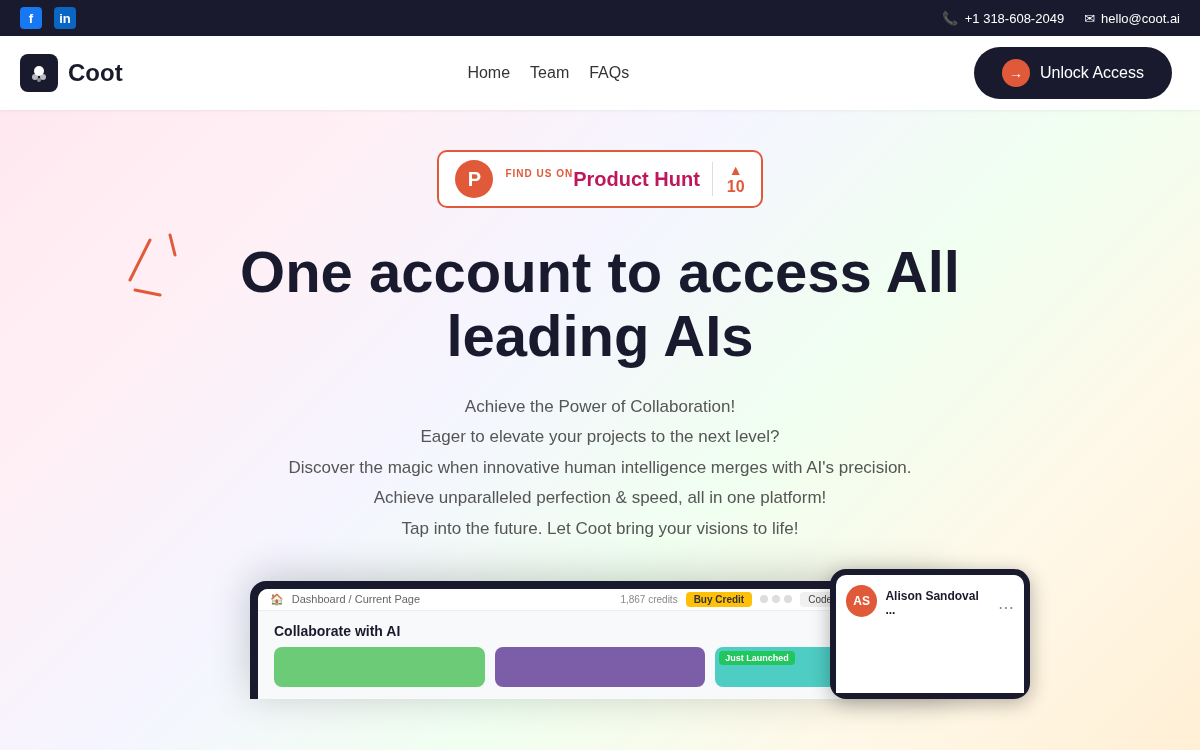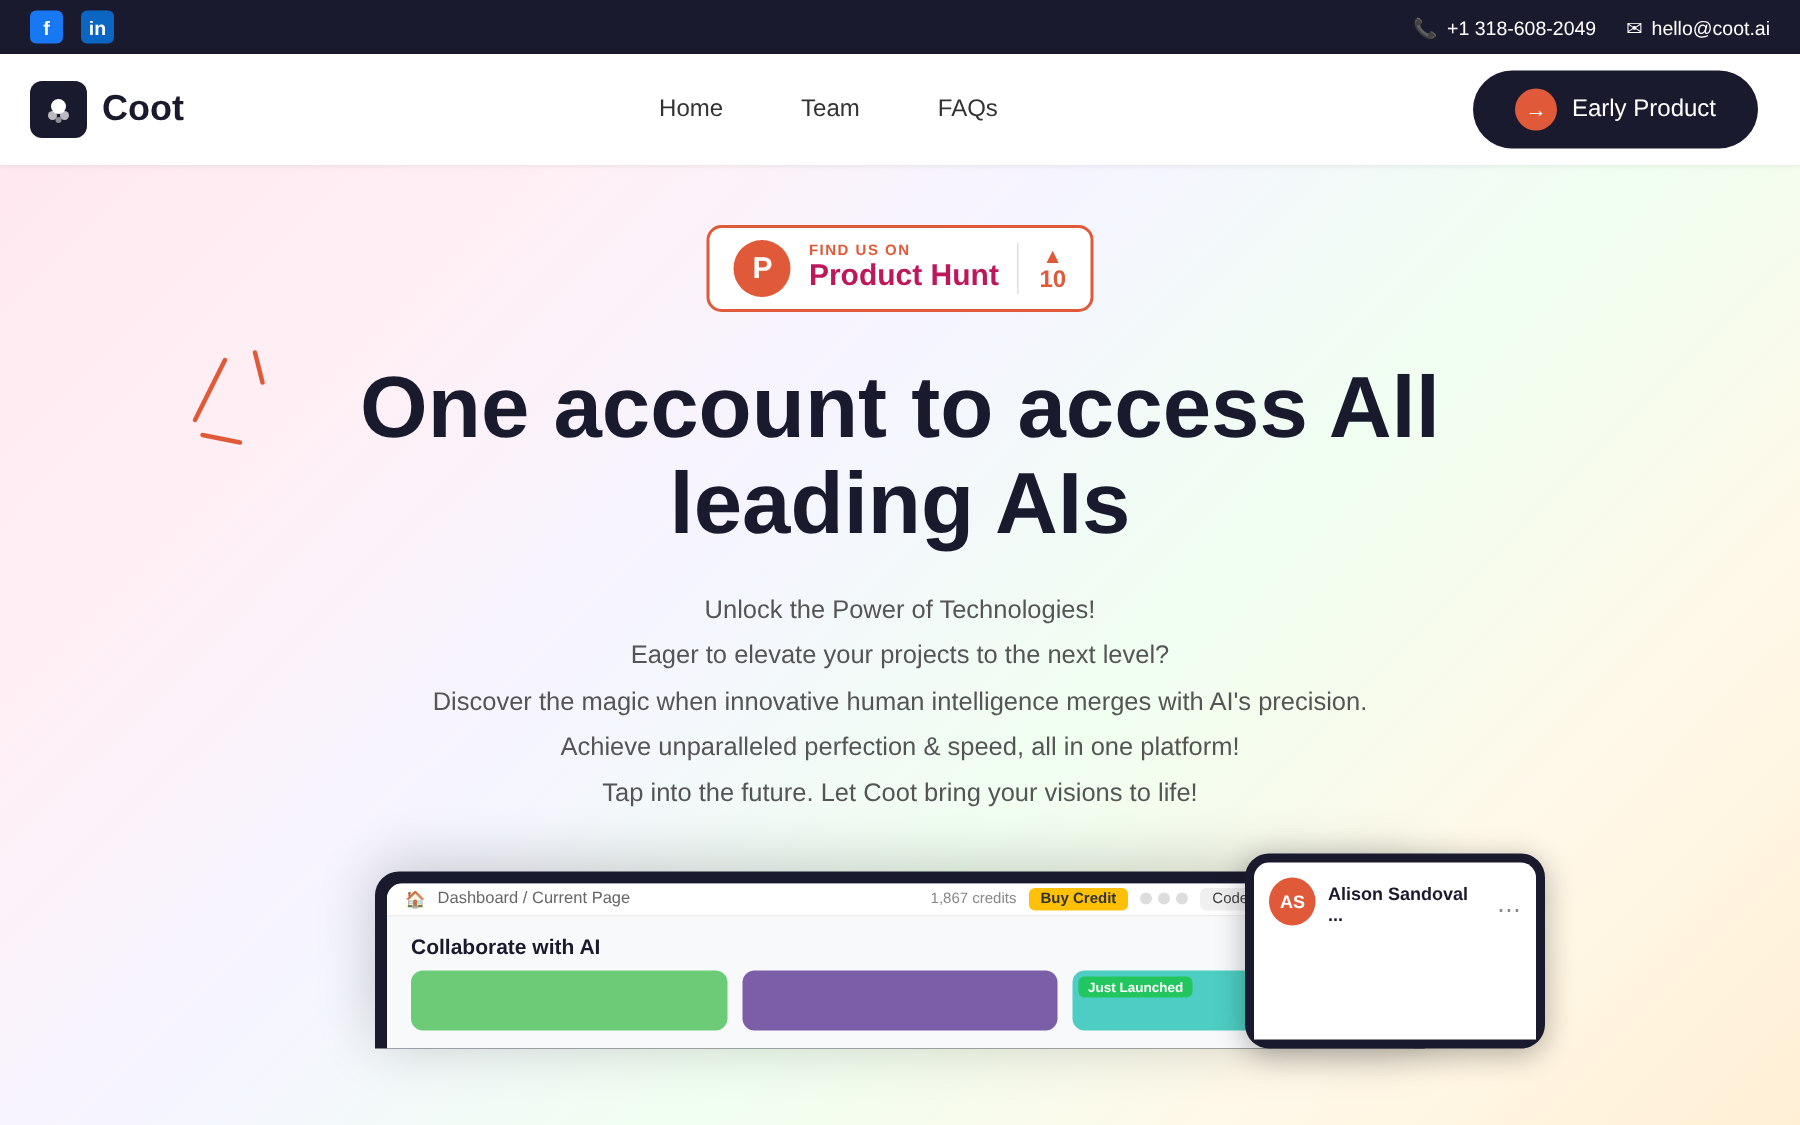--- a/index.html
+++ b/index.html
@@ -45,21 +45,21 @@
       font-size: 24px; font-weight: 700; color: #1a1a2e;
       text-decoration: none;
     }
     .logo-icon {
       width: 38px; height: 38px;
       background: #1a1a2e;
       border-radius: 8px;
       display: flex; align-items: center; justify-content: center;
       color: #fff; font-size: 18px;
     }
-    .nav-links { display: flex; gap: 52px; align-items: center; }
+    .nav-links { display: flex; gap: 20px; align-items: center; }
     .nav-links a { text-decoration: none; color: #333; font-size: 16px; font-weight: 500; }
     .early-access-btn {
       background: #1a1a2e;
       color: #fff;
       border: none;
       border-radius: 50px;
       padding: 12px 28px;
       font-size: 16px;
       font-weight: 500;
       cursor: pointer;
@@ -104,21 +104,21 @@
       margin-bottom: 32px;
       cursor: pointer;
     }
     .ph-logo {
       width: 38px; height: 38px;
       background: #e05a3a;
       border-radius: 50%;
       display: flex; align-items: center; justify-content: center;
       color: #fff; font-size: 20px; font-weight: 700;
     }
-    .ph-text { display: flex; flex-direction: column; }
+    .ph-text { display: flex; flex-direction: row; }
     .ph-find { font-size: 10px; font-weight: 600; color: #e05a3a; letter-spacing: 1px; text-transform: uppercase; }
     .ph-name { font-size: 20px; font-weight: 700; color: #be185d; }
     .ph-votes {
       display: flex; flex-direction: column; align-items: center;
       border-left: 1px solid #ddd;
       padding-left: 14px;
       color: #e05a3a;
     }
     .ph-arrow { font-size: 14px; }
     .ph-count { font-size: 16px; font-weight: 700; }
@@ -281,21 +281,21 @@
   </a>
 
   <div class="nav-links">
     <a href="#">Home</a>
     <a href="#">Team</a>
     <a href="#">FAQs</a>
   </div>
 
   <button class="early-access-btn">
     <span class="arrow">→</span>
-    <span>Early Product</span>
+    <span>Unlock Access</span>
   </button>
 </nav>
 
 <div class="hero">
 
   <div class="deco-lines">
     <svg width="80" height="80" viewBox="0 0 80 80" fill="none">
       <line x1="30" y1="10" x2="10" y2="50" stroke="#e05a3a" stroke-width="3" stroke-linecap="round"></line>
       <line x1="50" y1="5" x2="55" y2="25" stroke="#e05a3a" stroke-width="3" stroke-linecap="round"></line>
       <line x1="15" y1="60" x2="40" y2="65" stroke="#e05a3a" stroke-width="3" stroke-linecap="round"></line>
@@ -310,21 +310,21 @@
     </div>
     <div class="ph-votes">
       <span class="ph-arrow">▲</span>
       <span class="ph-count">10</span>
     </div>
   </div>
 
   <h1 class="hero-title">One account to access All leading AIs</h1>
 
   <div class="hero-subtitle">
-    <div>Unlock the Power of Technologies!</div>
+    <div>Achieve the Power of Collaboration!</div>
     <div>Eager to elevate your projects to the next level?</div>
     <div>Discover the magic when innovative human intelligence merges with AI's precision.</div>
     <div>Achieve unparalleled perfection &amp; speed, all in one platform!</div>
     <div>Tap into the future. Let Coot bring your visions to life!</div>
   </div>
 
 
   <div style="position:relative; width:700px;">
     <div class="app-preview">
       <div class="app-preview-inner">

